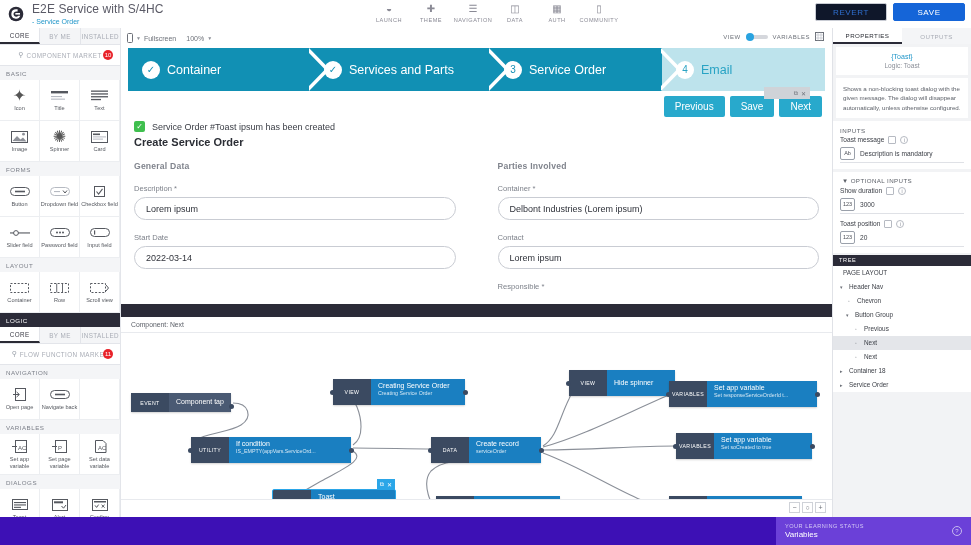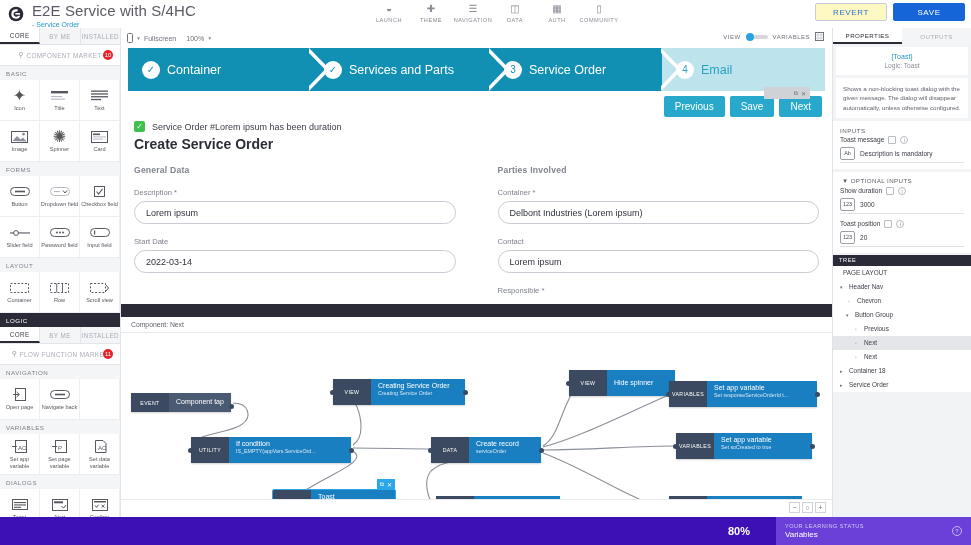--- a/index.html
+++ b/index.html
@@ -10,35 +10,35 @@
     background: #ffffff;
     color: #4a4a4a;
   }
   #app { position: relative; width: 971px; height: 545px; }
 
   
   .topbar { position:absolute; left:0; top:0; width:971px; height:28px; background:#fff; }
   .brand { position:absolute; left:8px; top:3px; display:flex; align-items:flex-start; }
   .brand-logo { width:16px; height:16px; margin-top:3px; margin-right:8px; }
   .brand-text { line-height:1.05; }
-  .brand-title { font-size:15px; color:#5a5a66; letter-spacing:.1px; }
+  .brand-title { font-size:12px; color:#5a5a66; letter-spacing:.1px; }
   .brand-sub { font-size:7px; color:#2196c9; margin-top:2px; }
 
   .topnav { position:absolute; left:368px; top:2px; display:flex; gap:0; }
   .topnav-item { width:42px; text-align:center; cursor:pointer; }
   .topnav-ico { height:13px; display:flex; align-items:center; justify-content:center; color:#8a8a95; font-size:10px; }
   .topnav-lbl { font-size:5.6px; color:#8a8a95; letter-spacing:.5px; margin-top:2px; }
 
   .topright { position:absolute; right:6px; top:3px; display:flex; gap:6px; }
   .btn-revert, .btn-save {
     width:72px; height:18px; font-size:8px; letter-spacing:.6px;
     display:flex; align-items:center; justify-content:center; cursor:pointer;
     border-radius:2px;
   }
-  .btn-revert { background:#fef9c3; border:1px solid #c9ccd4; color:#2f6fd0; }
+  .btn-revert { background:#0f172a; border:1px solid #c9ccd4; color:#2f6fd0; }
   .btn-save { background:#1565d8; color:#fff; border:1px solid #1565d8; }
 
   
   .leftpanel { position:absolute; left:0; top:28px; width:121px; height:489px; background:#fff; border-right:1px solid #e3e5ea; }
   .tabs3 { display:flex; height:17px; border-bottom:1px solid #e3e5ea; }
   .tab3 { flex:1; font-size:6.3px; letter-spacing:.4px; display:flex; align-items:center; justify-content:center;
           color:#a9adb6; background:#f4f5f7; border-right:1px solid #e3e5ea; cursor:pointer; }
   .tab3.active { color:#3a3a44; background:#fff; border-bottom:2px solid #2b2b35; }
   .tab3:last-child { border-right:none; }
   .searchrow { height:21px; display:flex; align-items:center; justify-content:center; position:relative;
@@ -88,21 +88,21 @@
              display:flex; align-items:center; justify-content:center; border-radius:2px; cursor:pointer; }
   .sel-tools { position:absolute; right:12px; top:-9px; background:#cfd3d8; height:12px; width:46px;
                display:flex; align-items:center; justify-content:flex-end; gap:3px; padding-right:4px; }
   .sel-tools span { font-size:6px; color:#6d7179; }
 
   .formbody { padding:0 13px; }
   .created-line { display:flex; align-items:center; gap:7px; }
   .ok-box { width:11px; height:11px; background:#3fbf4e; border-radius:2px; color:#fff; font-size:8px;
             display:flex; align-items:center; justify-content:center; }
   .created-txt { font-size:9px; color:#3d4048; }
-  .h-create { font-size:14px; font-weight:bold; color:#2b2e35; margin-top:4px; }
+  .h-create { font-size:11px; font-weight:bold; color:#2b2e35; margin-top:4px; }
 
   .cols { display:flex; margin-top:13px; }
   .col { flex:1; }
   .col:first-child { padding-right:25px; }
   .col:last-child { padding-left:17px; }
   .grp-title { font-size:8.6px; font-weight:bold; color:#80848d; letter-spacing:.2px; }
   .fld { margin-top:13px; }
   .fld-lbl { font-size:7.6px; color:#7d8views; color:#7d818a; margin-bottom:4px; }
   .fld-input { height:23px; border:1px solid #c9ccd3; border-radius:12px; display:flex; align-items:center;
                padding:0 11px; font-size:9px; color:#2f323a; background:#fff; }
@@ -565,21 +565,21 @@
           </div>
           <div class="act-btn">Previous</div>
           <div class="act-btn">Save</div>
           <div class="act-btn">Next</div>
         </div>
       </div>
 
       <div class="formbody">
         <div class="created-line">
           <div class="ok-box">✓</div>
-          <div class="created-txt">Service Order #Lorem ipsum has been duration</div>
+          <div class="created-txt">Service Order #Toast ipsum has been created</div>
         </div>
         <div class="h-create">Create Service Order</div>
 
         <div class="cols">
           <div class="col">
             <div class="grp-title">General Data</div>
             <div class="fld">
               <div class="fld-lbl">Description *</div>
               <div class="fld-input">Lorem ipsum</div>
             </div>
@@ -825,23 +825,20 @@
         <span>Container 18</span>
       </div>
       <div class="tree-row" style="padding-left:7px;">
         <span class="tw">▸</span>
         <span>Service Order</span>
       </div>
     </div>
   </div>
 
   <div class="bottombar">
-    <div class="bb-seg1">
-      <div class="bb-pct">80%</div>
-    </div>
     <div class="bb-seg2">
       <div class="bb-t1">YOUR LEARNING STATUS</div>
       <div class="bb-t2">Variables</div>
       <div class="bb-help">?</div>
     </div>
   </div>
 
 </div>
 
 </body></html>

